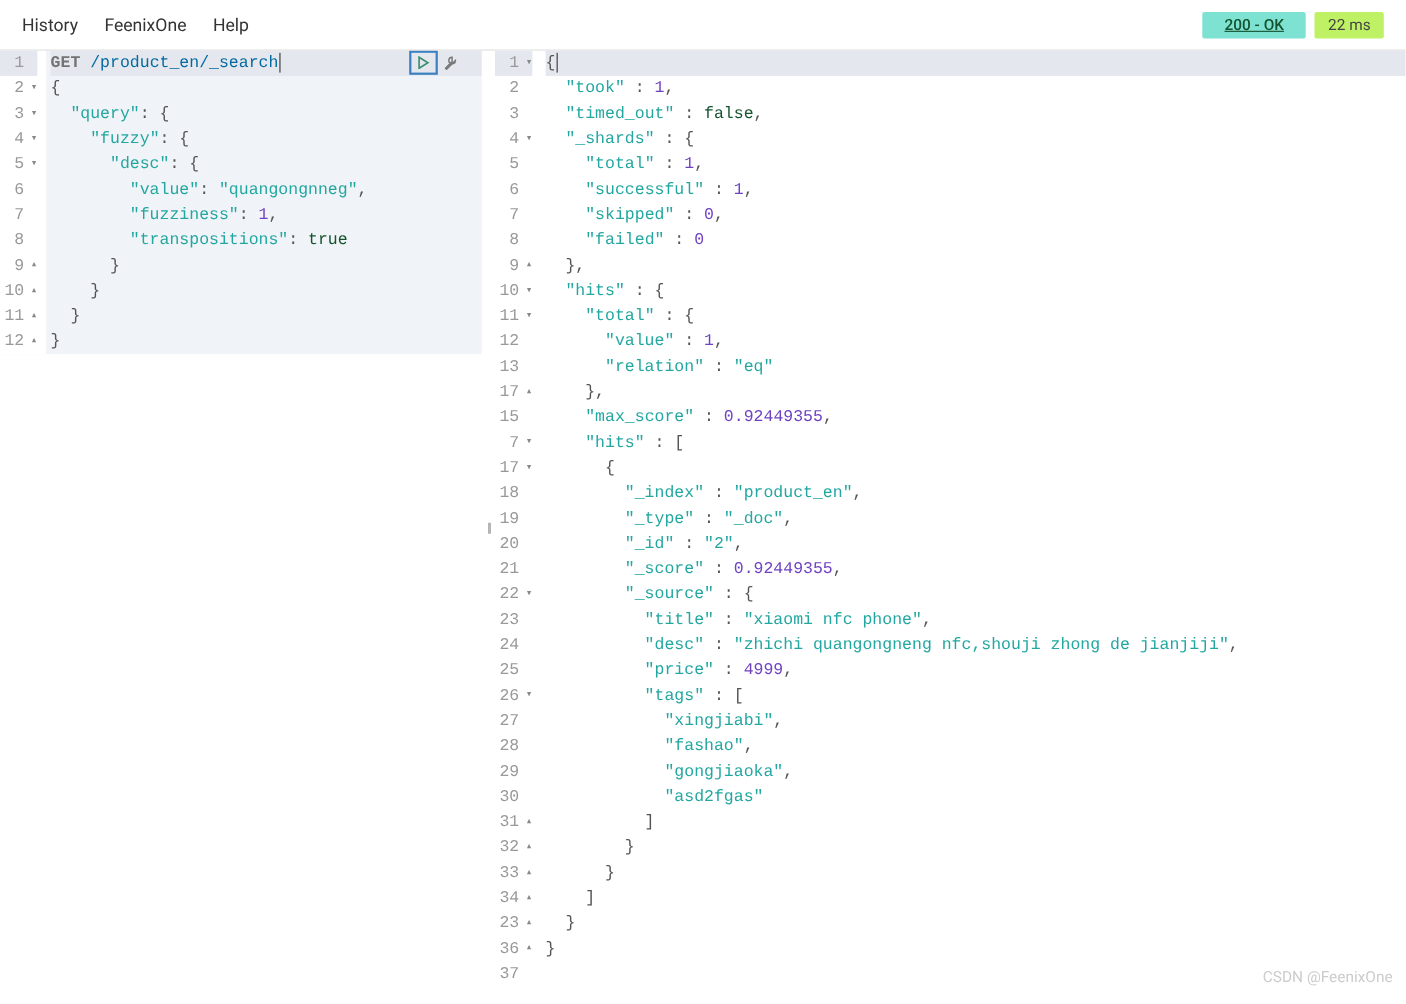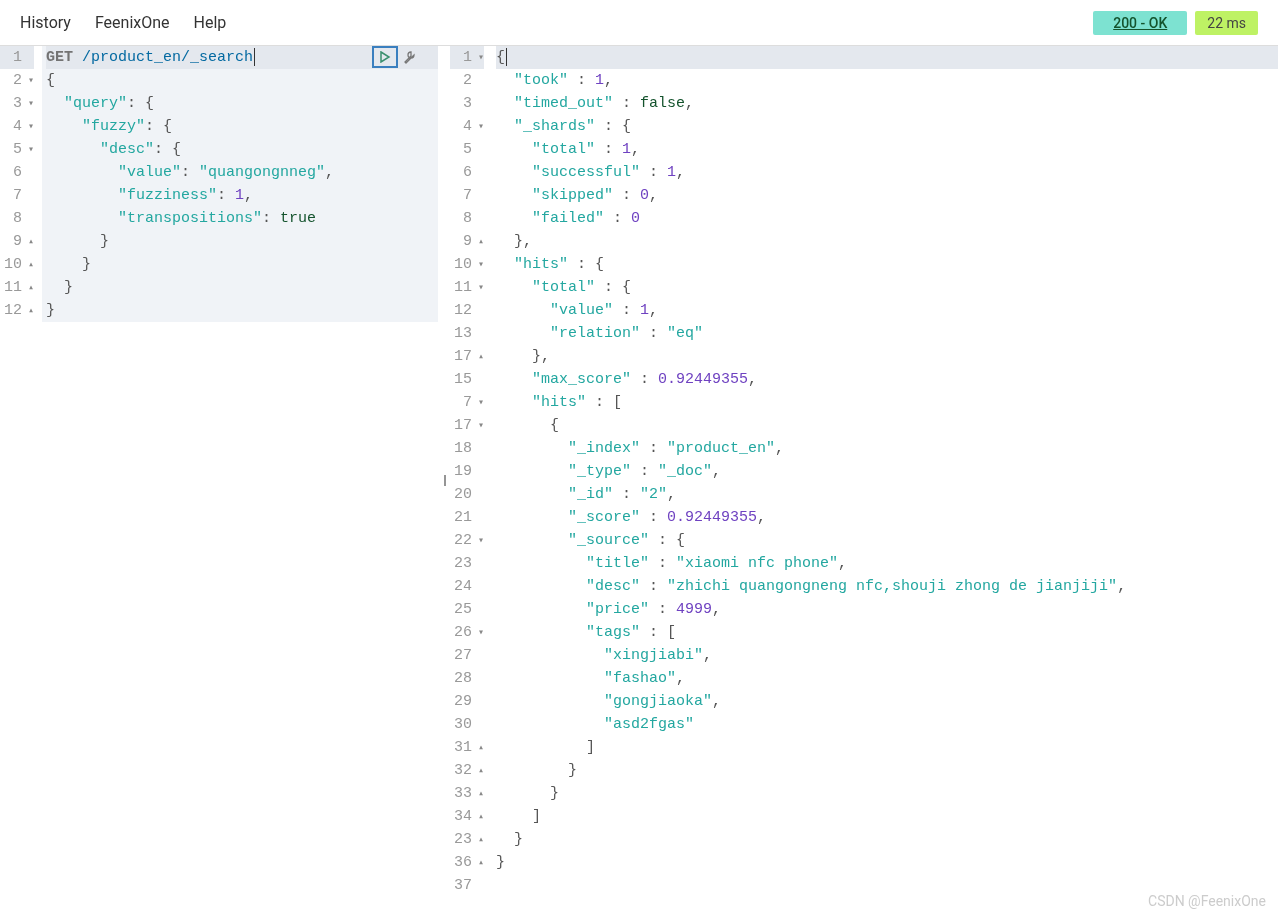--- a/index.html
+++ b/index.html
@@ -132,21 +132,21 @@
     }
     .wrench-btn {
       width: 22px;
       height: 22px;
       display: flex;
       align-items: center;
       justify-content: center;
     }
     .watermark {
       position: absolute;
-      bottom: 4px;
+      bottom: 16px;
       right: 12px;
       color: #ccc;
       font-size: 14px;
     }
     .cursor-caret {
       display: inline-block;
       border-right: 1.5px solid #333;
       height: 18px;
       vertical-align: middle;
       margin-left: 1px;

